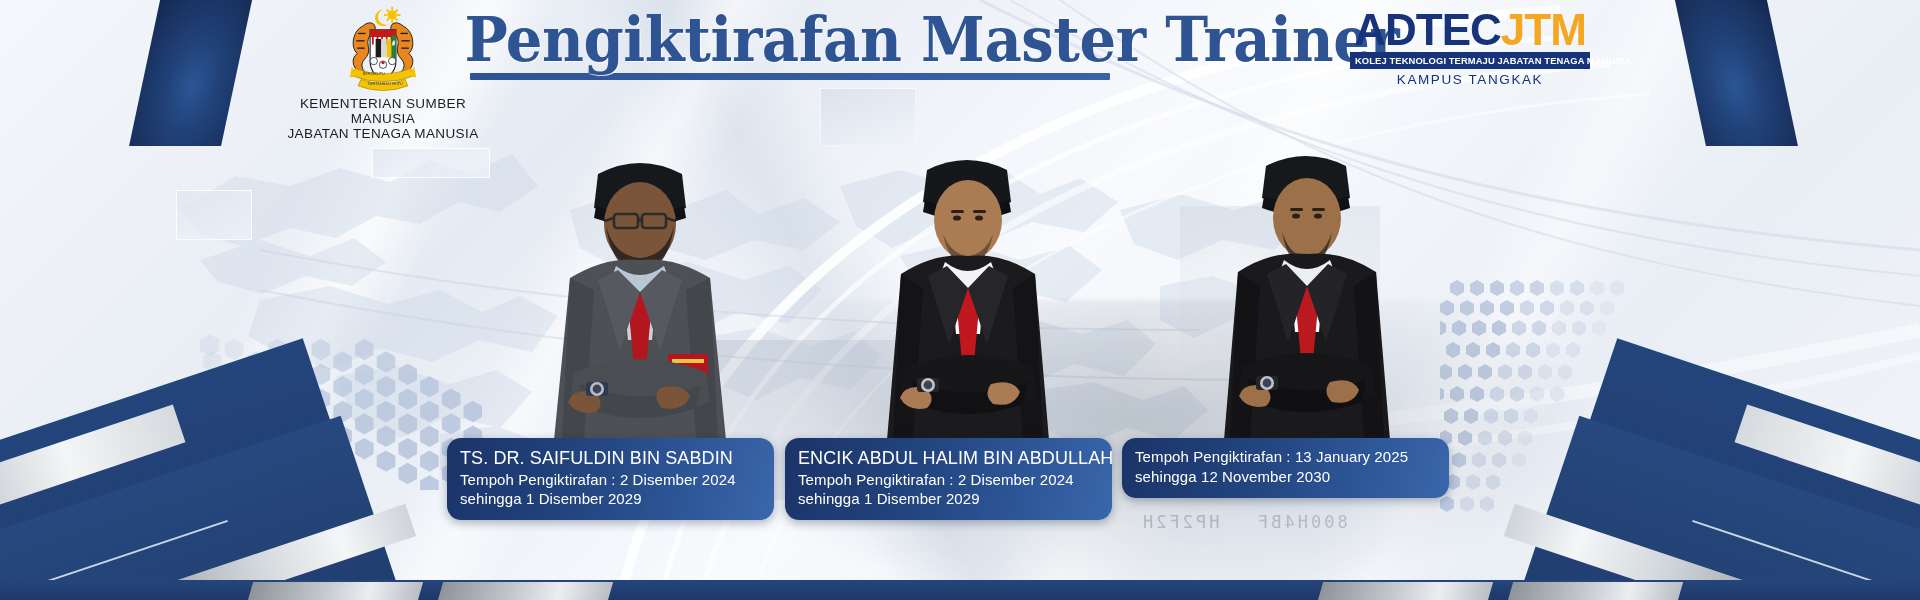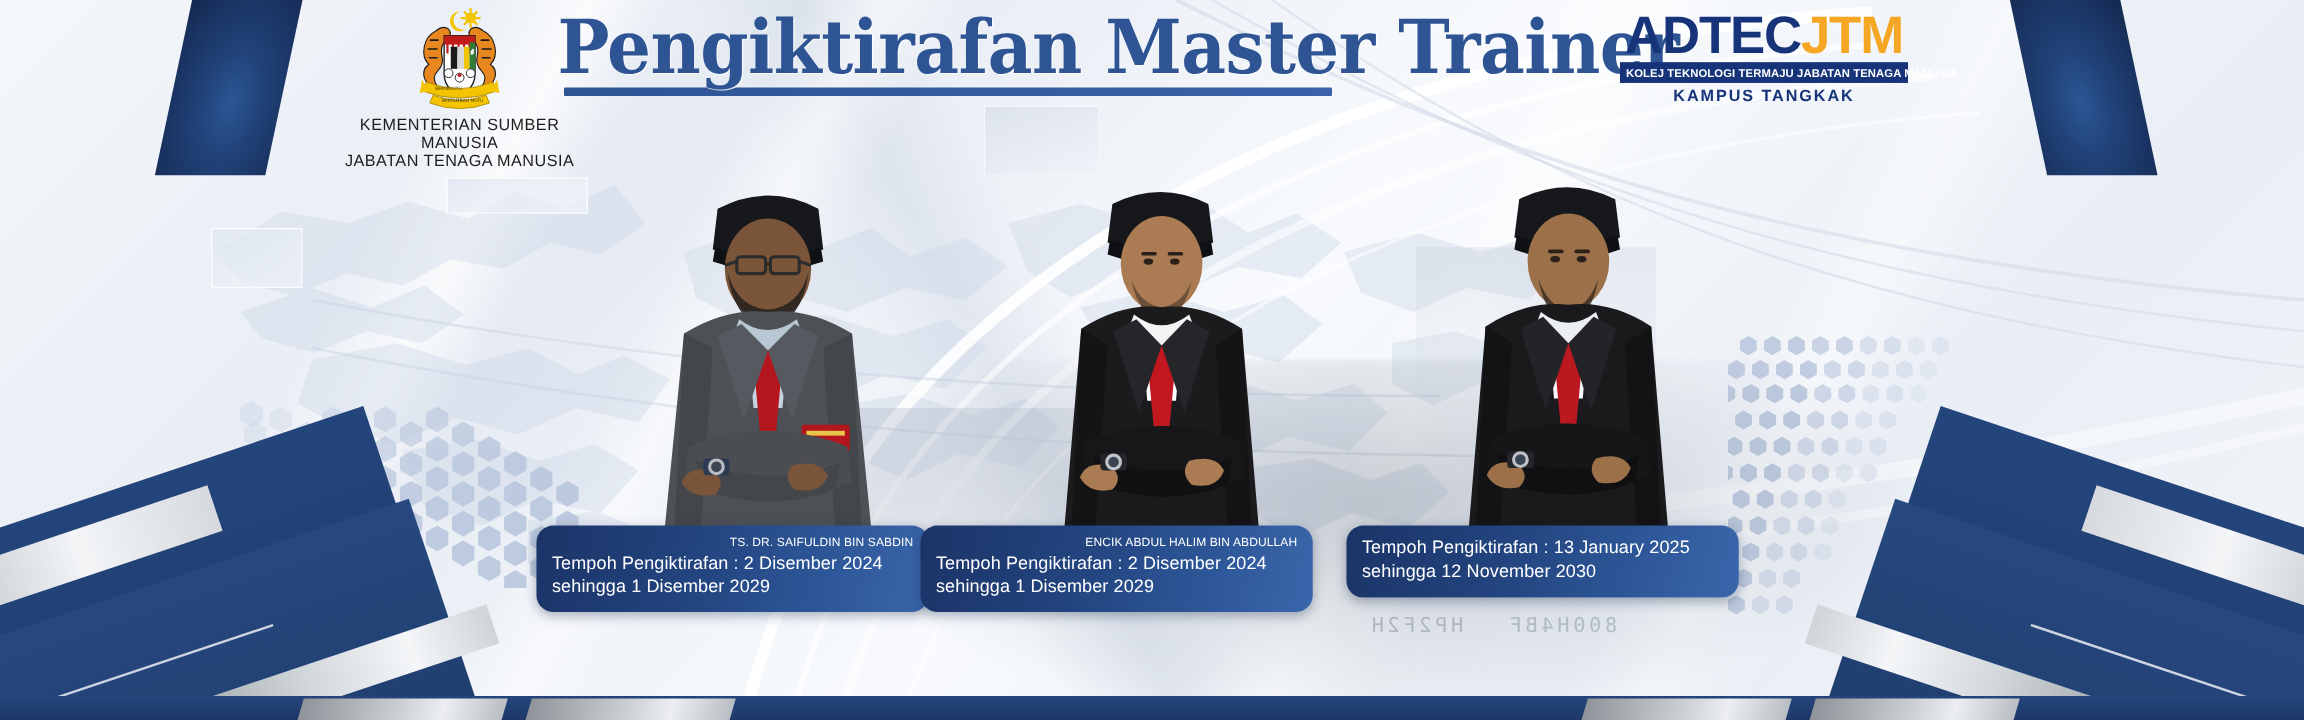--- a/index.html
+++ b/index.html
@@ -188,48 +188,48 @@
   .adtec-a { color: #17347a; }
   .adtec-j { color: #f5a623; }
   .adtec-bar {
     margin: 1px 0 0; background: #17347a; color: #ffffff;
     font-size: 9.4px; font-weight: bold; letter-spacing: .1px;
     padding: 2.5px 4px 3px; line-height: 1;
     border: 1.5px solid #17347a;
     white-space: nowrap;
   }
   .adtec-campus {
-    margin-top: 3px; color: #17347a; font-weight: bold;
+    margin-top: 3px; color: #17347a; font-weight: normal;
     font-size: 13.5px; letter-spacing: 1.6px;
   }
 
   
   .person { position: absolute; bottom: 140px; }
   .person svg { display: block; }
 
   
   .cards { position: absolute; left: 0; top: 0; width: 1920px; height: 600px; }
   .name-card {
     position: absolute;
     border-radius: 14px;
     background: linear-gradient(103deg, #1b3468 0%, #22437d 38%, #2d5697 72%, #3a66ab 100%);
     box-shadow: 0 3px 10px rgba(24,42,78,.35);
     color: #ffffff;
     padding: 9px 13px 11px;
   }
   .card-name {
-    text-align: right; font-size: 10px; line-height: 1.25;
+    text-align: left; font-size: 18px; line-height: 1.25;
     letter-spacing: .1px; white-space: nowrap;
   }
   .card-line {
     font-size: 15px; line-height: 1.32; letter-spacing: .1px; white-space: nowrap;
   }
 
   #card-0 { left: 447px;  top: 438px; width: 327px; }
-  #card-1 { left: 767px;  top: 438px; width: 327px; }
+  #card-1 { left: 785px;  top: 438px; width: 327px; }
   #card-2 { left: 1122px; top: 438px; width: 327px; }
 
   
   .artefact {
     position: absolute; left: 1140px; top: 512px;
     font-family: "DejaVu Sans Mono", monospace;
     font-size: 17px; letter-spacing: 3px; color: rgba(120,130,145,.45);
     transform: scaleX(-1);
     filter: blur(.6px);
   }

